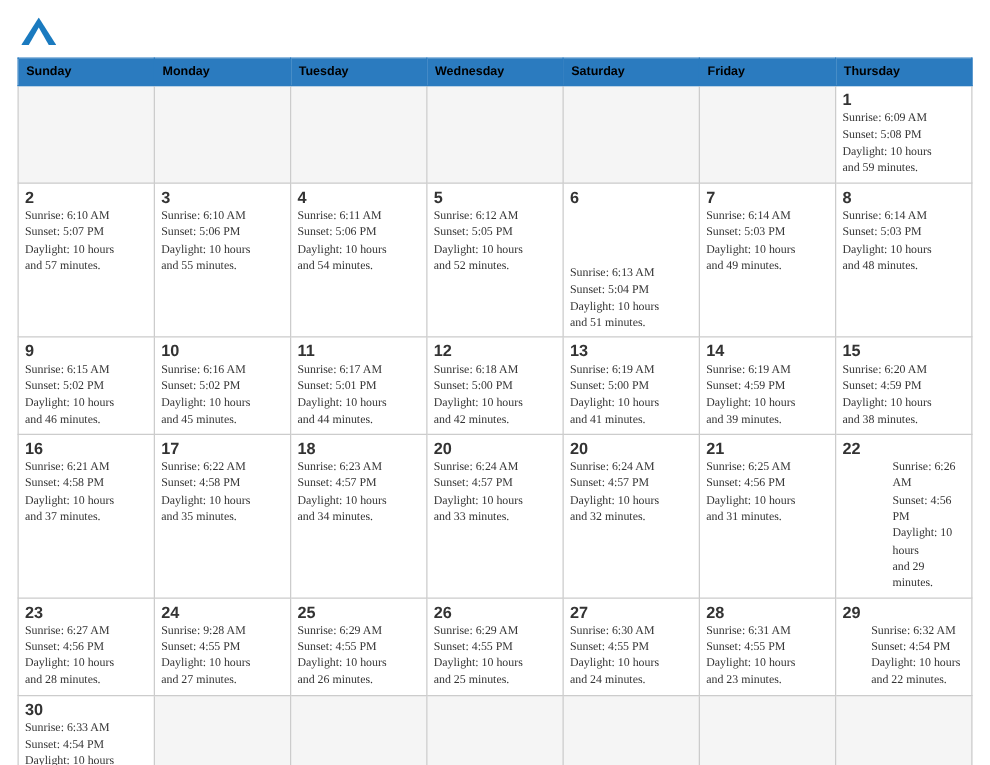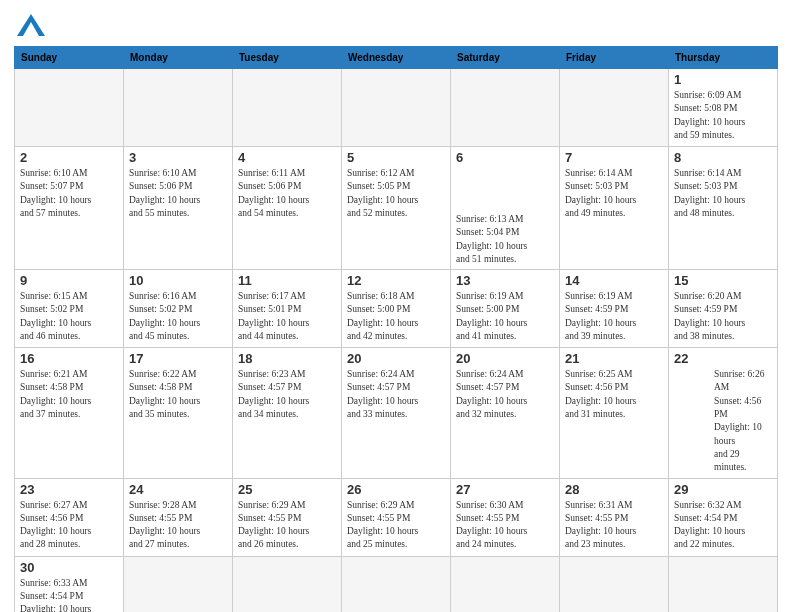--- a/index.html
+++ b/index.html
@@ -343,21 +343,21 @@
           </td>
           <td>
             <span class="day-number">28</span>
             <div class="day-info" style="white-space: pre-line;">Sunrise: 6:31 AM
 Sunset: 4:55 PM
 Daylight: 10 hours
 and 23 minutes.</div>
           </td>
           <td>
             <span class="day-number">29</span>
-            <div class="day-info" style="white-space: pre-line;">Sunrise: 6:32 AM
+            <div class="day-info" style="white-space: pre-line; margin-left: 23px;">Sunrise: 6:32 AM
 Sunset: 4:54 PM
 Daylight: 10 hours
 and 22 minutes.</div>
           </td>
         </tr>
         <tr class="last-row">
           <td>
             <span class="day-number">30</span>
             <div class="day-info" style="white-space: pre-line;">Sunrise: 6:33 AM
 Sunset: 4:54 PM

